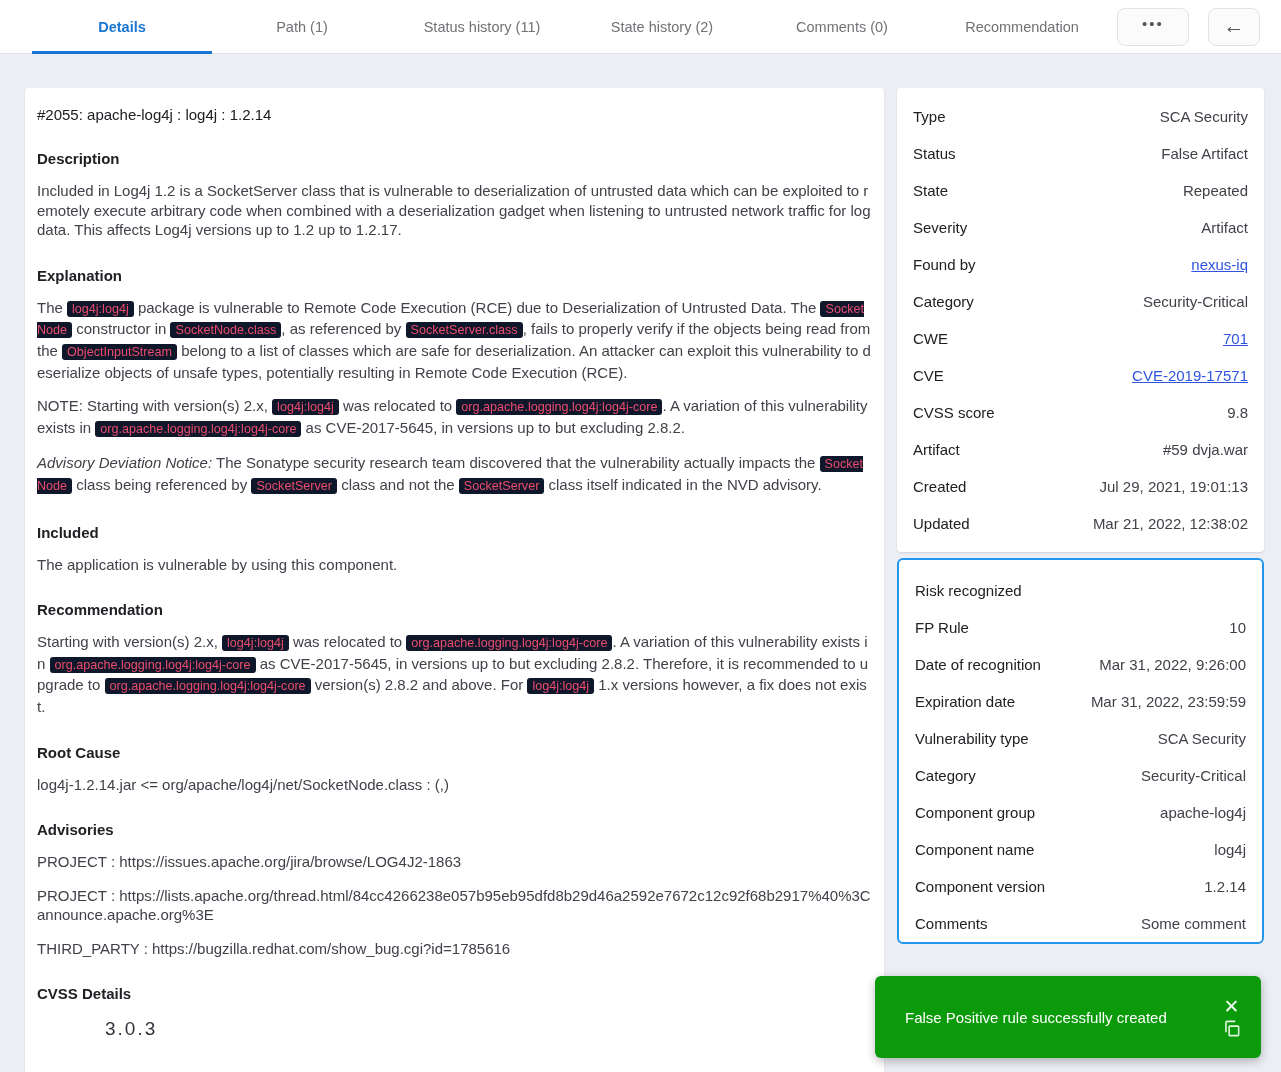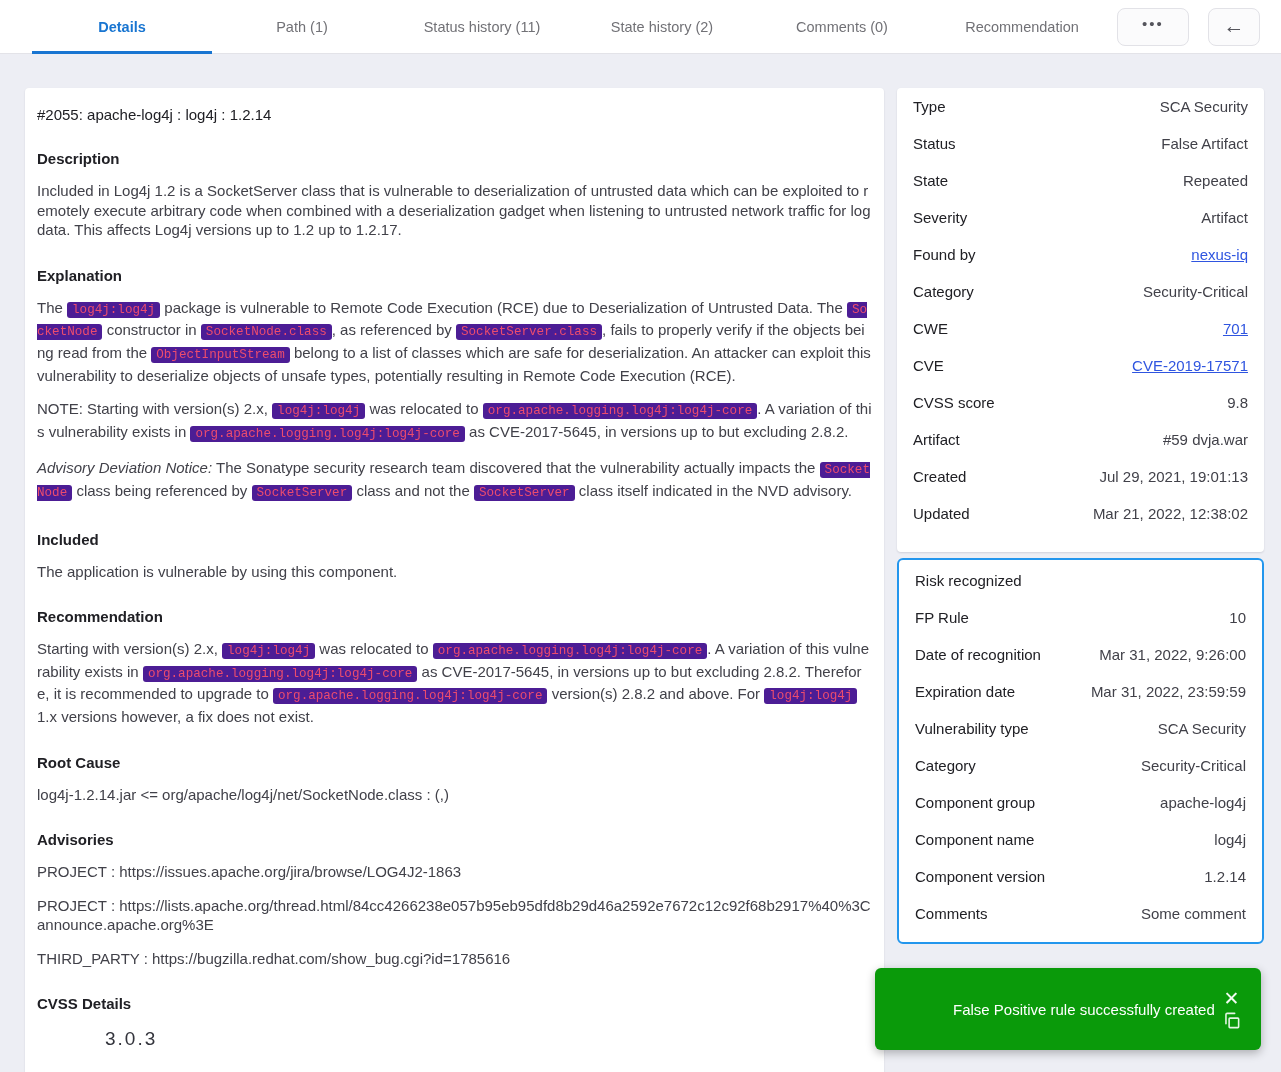--- a/index.html
+++ b/index.html
@@ -39,40 +39,40 @@
   .card-shadow { box-shadow:0 1px 2px rgba(40,40,70,.14); }
   .left-card {
     width:859px; background:#fff; border-radius:4px; padding:12px 12px 80px;
   }
   .right-col { width:367px; display:flex; flex-direction:column; }
   
   .page-title { font-size:15px; color:#202025; margin:6px 0 0; font-weight:normal; }
   .section-heading { font-size:15px; color:#202025; margin:27px 0 0; }
   .para { font-size:15px; color:#414149; line-height:19.6px; margin:14px 0 0; word-break:break-all; }
   .chip {
-    font-family:Liberation Mono, monospace; font-size:12.6px; color:#ec4c6e;
-    background:#4c1d95; border-radius:3px; padding:1px 5px;
+    font-family:Liberation Sans, sans-serif; font-size:12.6px; color:#ec4c6e;
+    background:#0f172a; border-radius:3px; padding:1px 5px;
   }
   em { font-style:italic; }
   .clip-line { margin:16px 0 0 68px; font-size:19px; color:#33343c; letter-spacing:2px; }
   
   .info-card { background:#fff; border-radius:4px; padding:10px 16px; }
   .fp-card {
     margin-top:6px; background:#fff; border:2px solid #2396ed; border-radius:6px;
     padding:12px 16px 0;
   }
-  .row { height:37px; display:flex; justify-content:space-between; font-size:15px; }
+  .row { height:37px; display:flex; justify-content:space-between; align-items:center; font-size:15px; }
   .lbl { color:#202025; white-space:nowrap; }
   .val { color:#414149; text-align:right; white-space:nowrap; }
   .val.link { color:#2f55e0; text-decoration:underline; cursor:pointer; }
   
   .toast {
-    position:absolute; right:20px; bottom:22px; width:386px; height:82px;
+    position:absolute; right:20px; bottom:14px; width:386px; height:82px;
     background:#0a9a0a; border-radius:6px; box-shadow:0 3px 10px rgba(0,0,0,.28);
-    display:flex; align-items:center; color:#fff;padding-left:48px;
+    display:flex; align-items:center; color:#fff;
   }
   .toast-msg { margin-left:30px; font-size:15px; flex:1; }
   .toast-icons { display:flex; flex-direction:column; align-items:center; gap:1px; margin-right:20px; }
   .toast-close { font-size:19px; line-height:22px; cursor:pointer; color:#f2fbf2; }
   .toast-copy { cursor:pointer; color:#e4f5e4; display:flex; }
 </style>
 </head>
 <body>
 
 <header class="tabbar">

